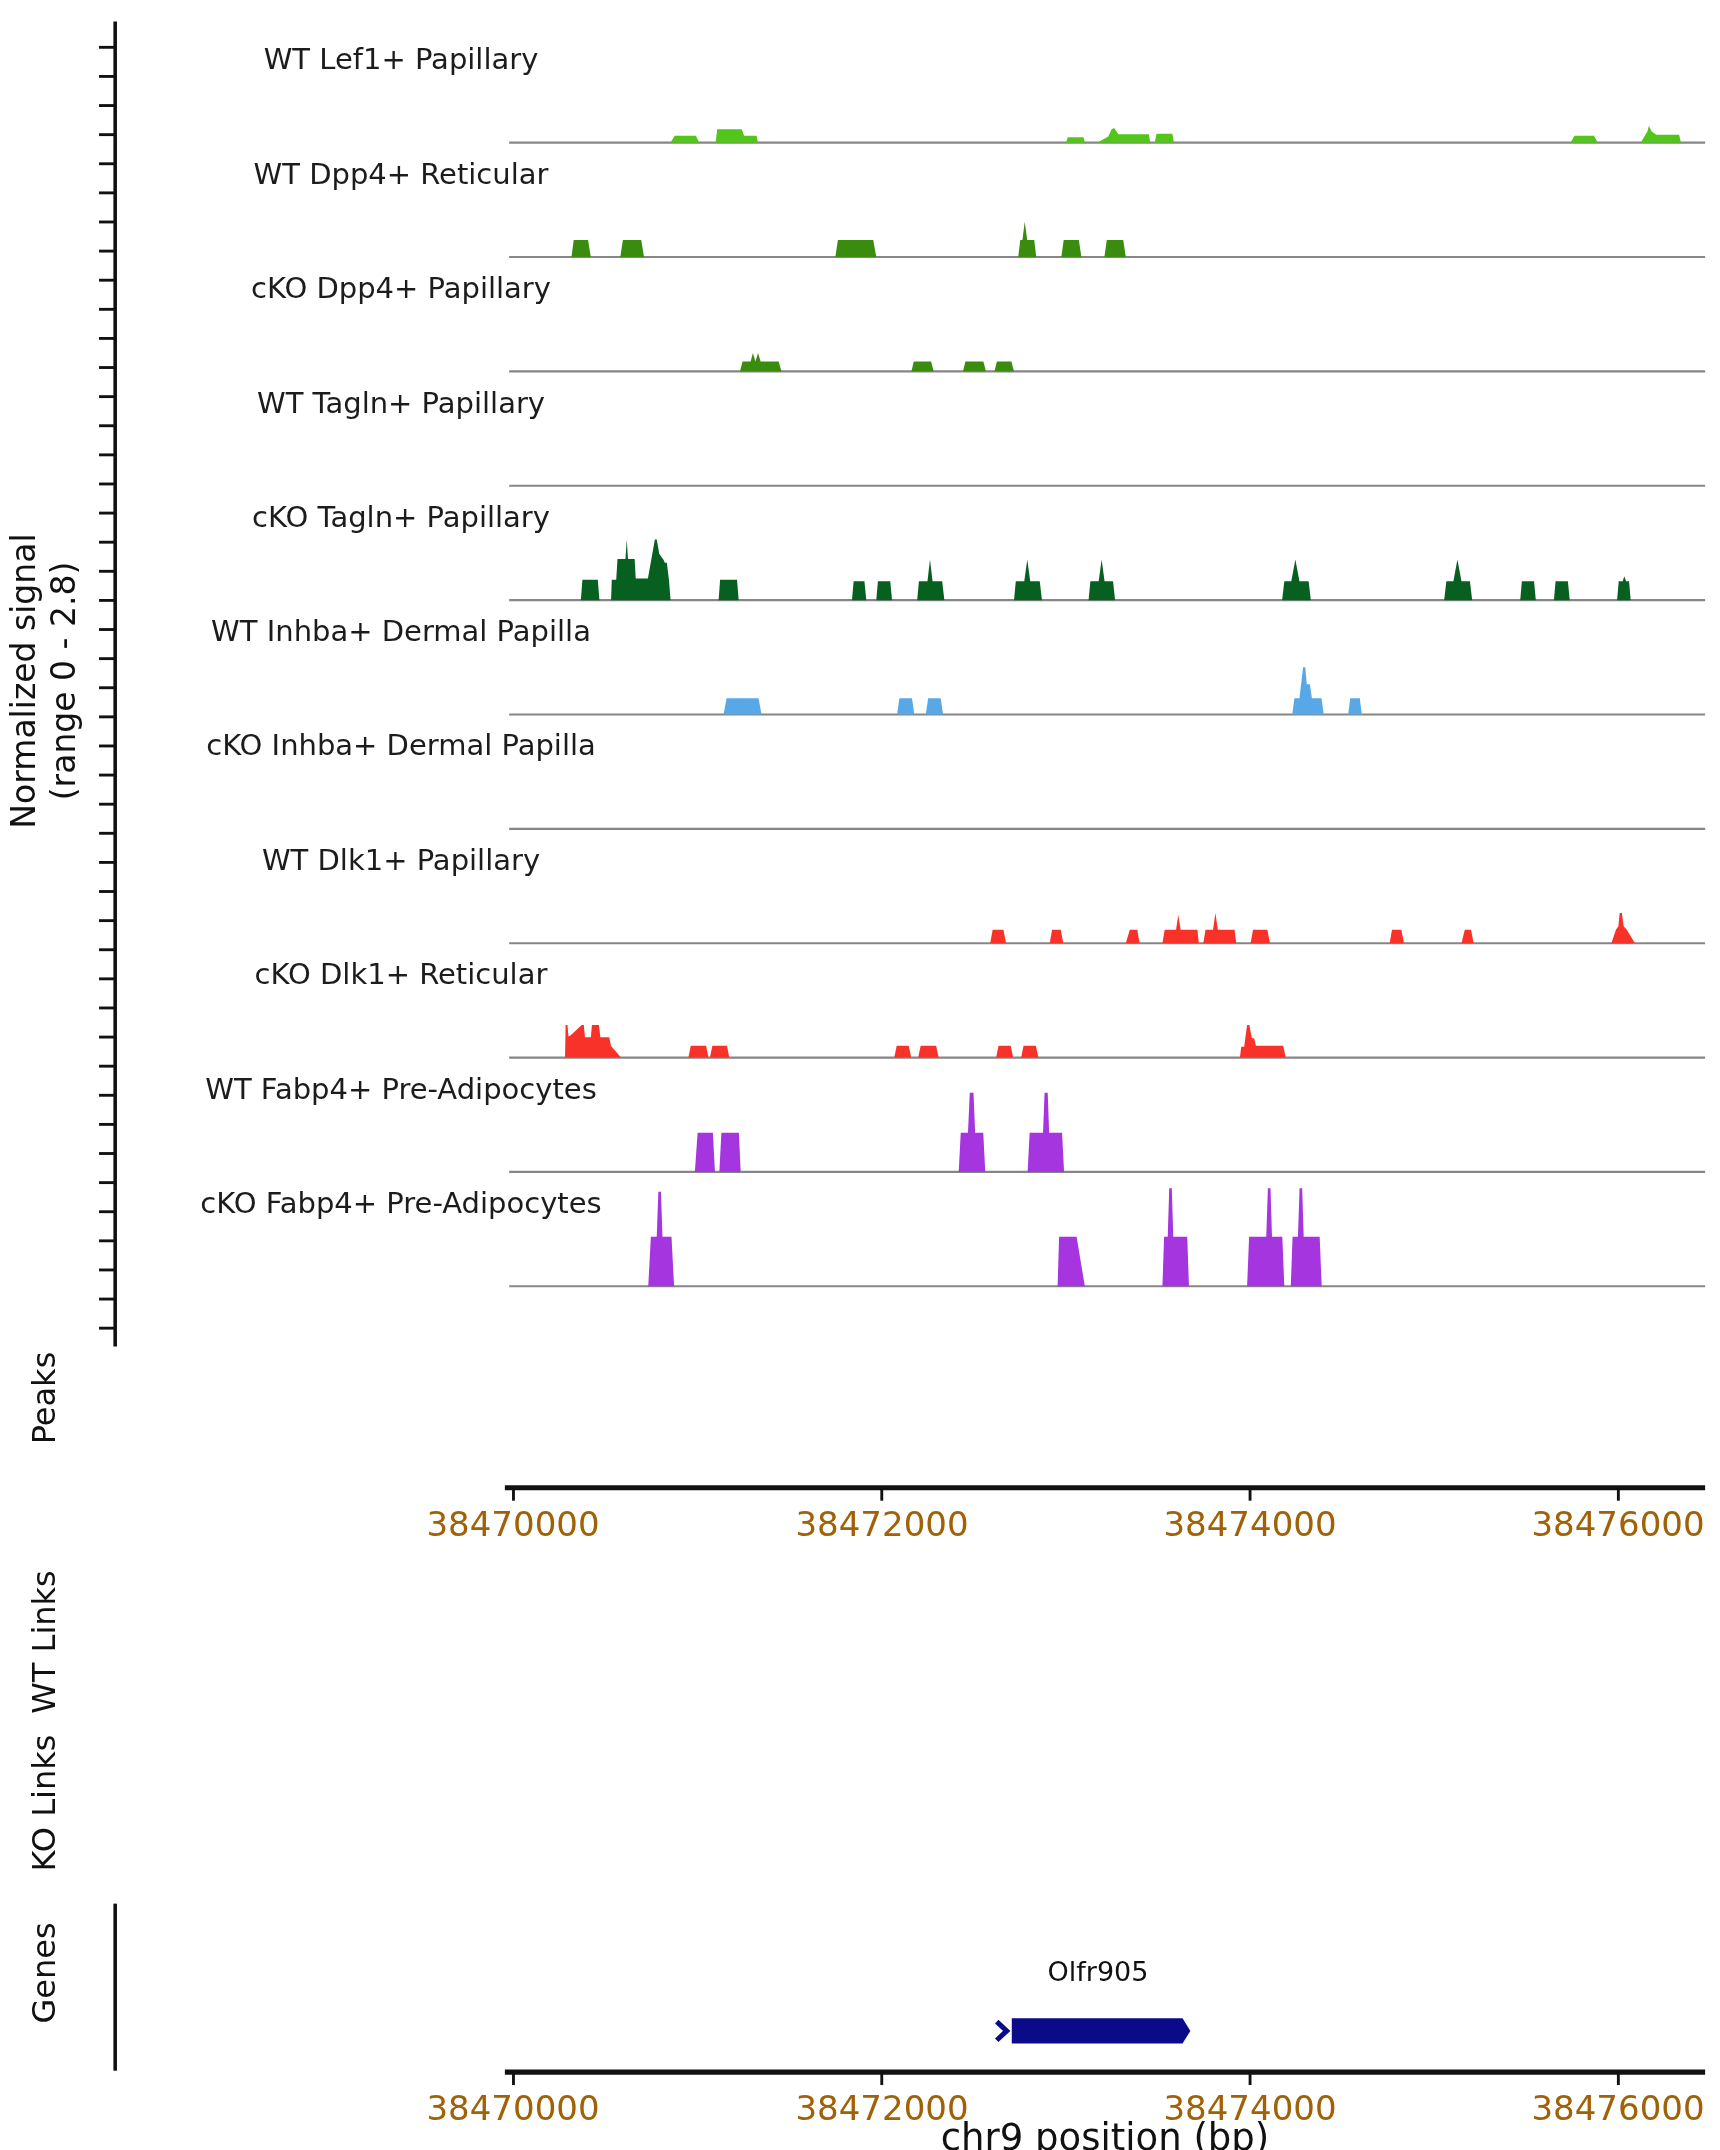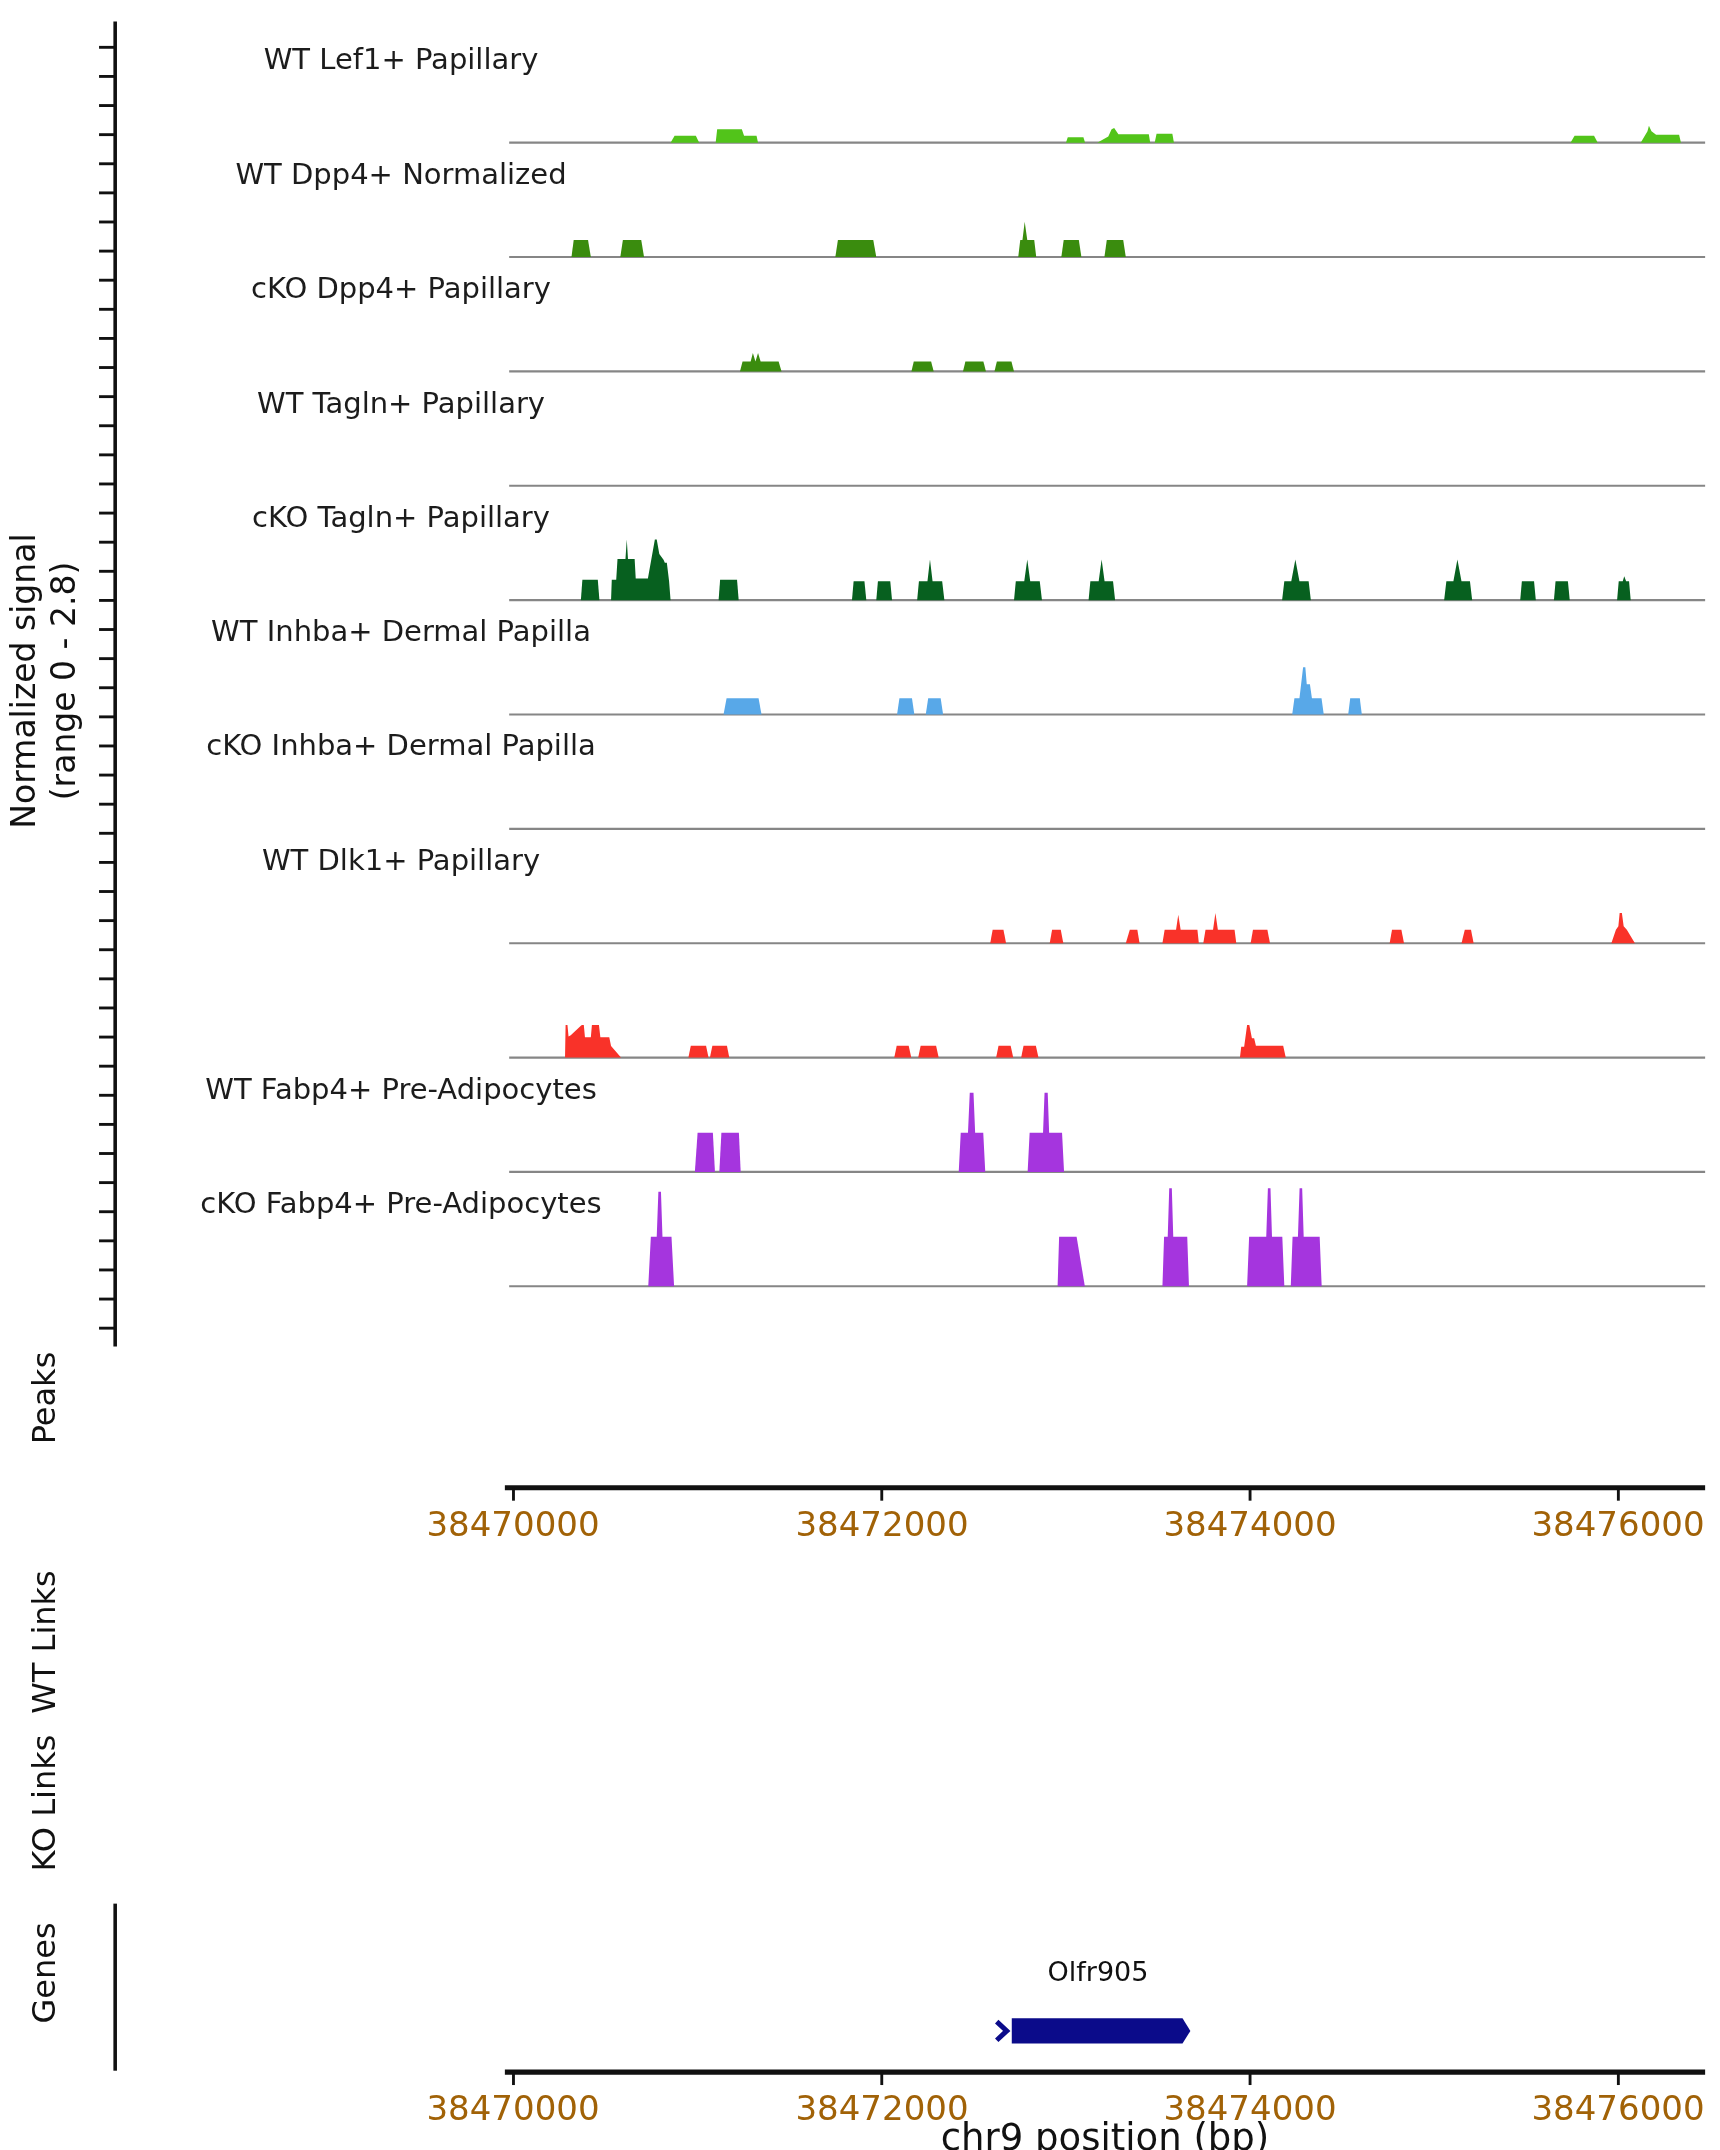--- a/index.html
+++ b/index.html
@@ -156,27 +156,28 @@
       <path d="M 1389.98198 2819.5 L 1403.98198 2832.5 L 1389.98198 2845.5" stroke="#0b0b8a" stroke-width="7" fill="none"></path>
       <polygon points="1410.98198,2815 1649.11803,2815 1660.11803,2832.5 1649.11803,2850 1410.98198,2850" fill="#0b0b8a"></polygon>
     </svg>
 
   <div id="y-axis-label" style="left:44px;top:681px;">
     <div>Normalized signal</div>
     <div>(range 0 - 2.8)</div>
   </div>
 
   <div class="track-label" style="top:42px;">WT Lef1+ Papillary</div>
-  <div class="track-label" style="top:157px;">WT Dpp4+ Normalized</div>
+  <div class="track-label" style="top:157px;">WT Dpp4+ Reticular</div>
   <div class="track-label" style="top:271px;">cKO Dpp4+ Papillary</div>
   <div class="track-label" style="top:386px;">WT Tagln+ Papillary</div>
   <div class="track-label" style="top:500px;">cKO Tagln+ Papillary</div>
   <div class="track-label" style="top:614px;">WT Inhba+ Dermal Papilla</div>
   <div class="track-label" style="top:728px;">cKO Inhba+ Dermal Papilla</div>
   <div class="track-label" style="top:843px;">WT Dlk1+ Papillary</div>
+  <div class="track-label" style="top:957px;">cKO Dlk1+ Reticular</div>
   <div class="track-label" style="top:1072px;">WT Fabp4+ Pre-Adipocytes</div>
   <div class="track-label" style="top:1186px;">cKO Fabp4+ Pre-Adipocytes</div>
 
   <div class="rot-label" style="left:44px;top:1398px;">Peaks</div>
   <div class="rot-label" style="left:44px;top:1642px;">WT Links</div>
   <div class="rot-label" style="left:44px;top:1803px;">KO Links</div>
   <div class="rot-label" style="left:44px;top:1973px;">Genes</div>
 
   <div class="tick-label" id="t-a0" style="top: 1504px; left: 513px;">38470000</div>
   <div class="tick-label" id="t-a1" style="top: 1504px; left: 882px;">38472000</div>

